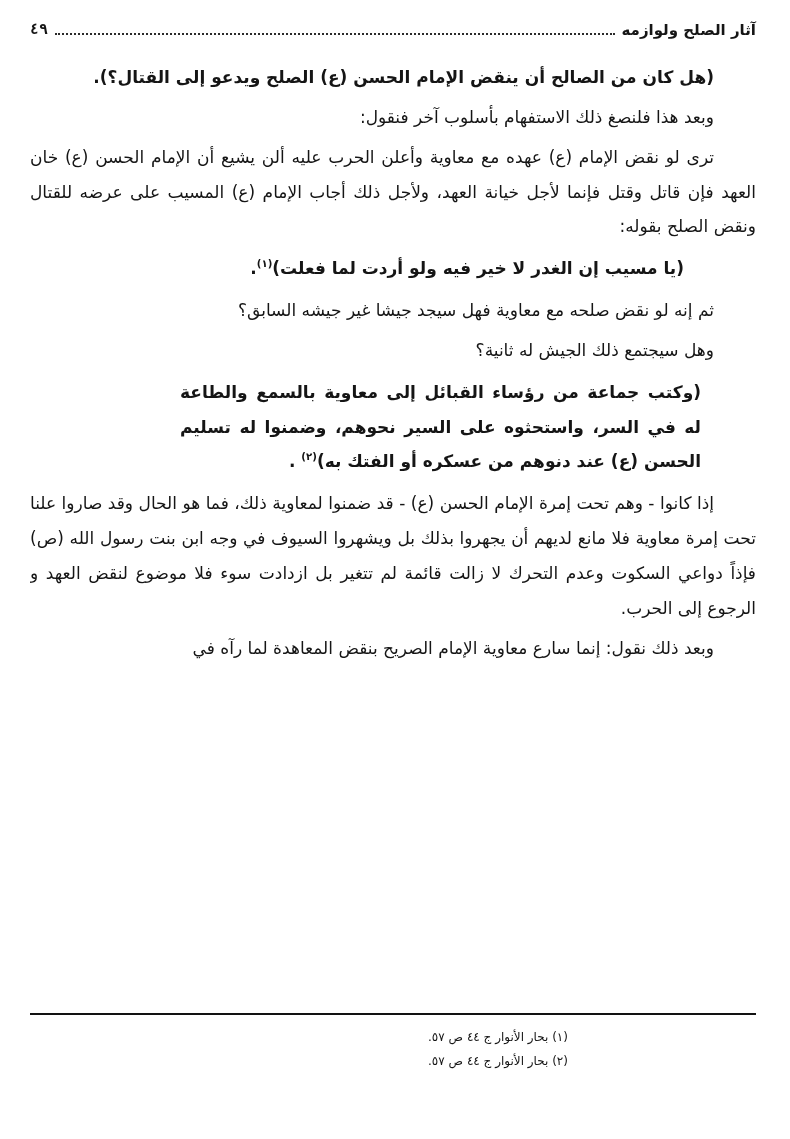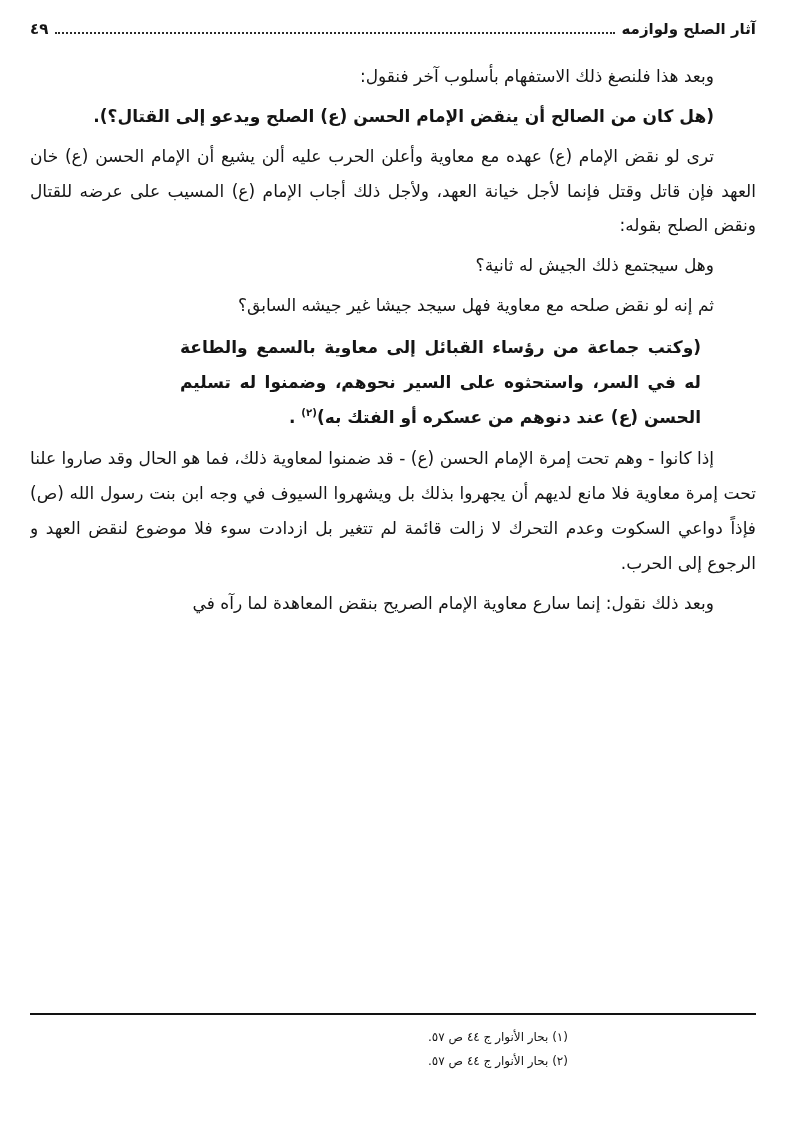--- a/index.html
+++ b/index.html
@@ -20,21 +20,21 @@
     font-size:15px; font-weight:bold;
     margin-bottom:16px;
   }
   .header-title { white-space:nowrap; padding-left:4px; }
   .leader {
     flex:1 1 auto;
     border-bottom:2px dotted #2a2a2a;
     margin:0 3px 4px 3px;
     min-width:40px;
   }
-  .page-num { white-space:nowrap; padding-right:4px; font-weight:bold; }
+  .page-num { white-space:nowrap; padding-right:4px; font-weight:bold;font-family:Liberation Mono, monospace; }
   .content {
     flex:1 1 auto; overflow:hidden;
     font-size:17px; line-height:2.05;
     text-align:justify; text-justify:inter-word;
   }
   .para { text-indent:42px; margin:5px 0; }
   .para.no-indent { text-indent:0; }
   .quote { font-weight:bold; }
   .quote-line { text-indent:72px; margin:7px 0; }
   .blockquote {
@@ -54,25 +54,26 @@
 
 <div class="page">
 
   <div class="header">
     <span class="header-title">آثار الصلح ولوازمه</span>
     <span class="leader"></span>
     <span class="page-num">٤٩</span>
   </div>
 
   <div class="content">
+    <p class="para quote">(هل كان من الصالح أن ينقض الإمام الحسن (ع) الصلح ويدعو إلى القتال؟).</p>
     <p class="para">وبعد هذا فلنصغ ذلك الاستفهام بأسلوب آخر فنقول:</p>
-    <p class="para quote">(هل كان من الصالح أن ينقض الإمام الحسن (ع) الصلح ويدعو إلى القتال؟).</p>
     <p class="para">ترى لو نقض الإمام (ع) عهده مع معاوية وأعلن الحرب عليه ألن يشيع أن الإمام الحسن (ع) خان العهد فإن قاتل وقتل فإنما لأجل خيانة العهد، ولأجل ذلك أجاب الإمام (ع) المسيب على عرضه للقتال ونقض الصلح بقوله:</p>
+    <p class="para quote quote-line"><span>(يا مسيب إن الغدر لا خير فيه ولو أردت لما فعلت)</span><sup class="ref">(١)</sup><span>.</span></p>
+    <p class="para">ثم إنه لو نقض صلحه مع معاوية فهل سيجد جيشا غير جيشه السابق؟</p>
     <p class="para">وهل سيجتمع ذلك الجيش له ثانية؟</p>
-    <p class="para">ثم إنه لو نقض صلحه مع معاوية فهل سيجد جيشا غير جيشه السابق؟</p>
     <p class="para quote blockquote"><span>(وكتب جماعة من رؤساء القبائل إلى معاوية بالسمع والطاعة له في السر، واستحثوه على السير نحوهم، وضمنوا له تسليم الحسن (ع) عند دنوهم من عسكره أو الفتك به)</span><sup class="ref">(٢)</sup><span> .</span></p>
     <p class="para">إذا كانوا - وهم تحت إمرة الإمام الحسن (ع) - قد ضمنوا لمعاوية ذلك، فما هو الحال وقد صاروا علنا تحت إمرة معاوية فلا مانع لديهم أن يجهروا بذلك بل ويشهروا السيوف في وجه ابن بنت رسول الله (ص) فإذاً دواعي السكوت وعدم التحرك لا زالت قائمة لم تتغير بل ازدادت سوء فلا موضوع لنقض العهد و الرجوع إلى الحرب.</p>
     <p class="para">وبعد ذلك نقول: إنما سارع معاوية الإمام الصريح بنقض المعاهدة لما رآه في</p>
   </div>
 
   <div class="footnotes">
     <div class="rule"></div>
     <div class="footnote">
       <span>(١)</span>
       <span>بحار الأنوار ج ٤٤ ص ٥٧.</span>

